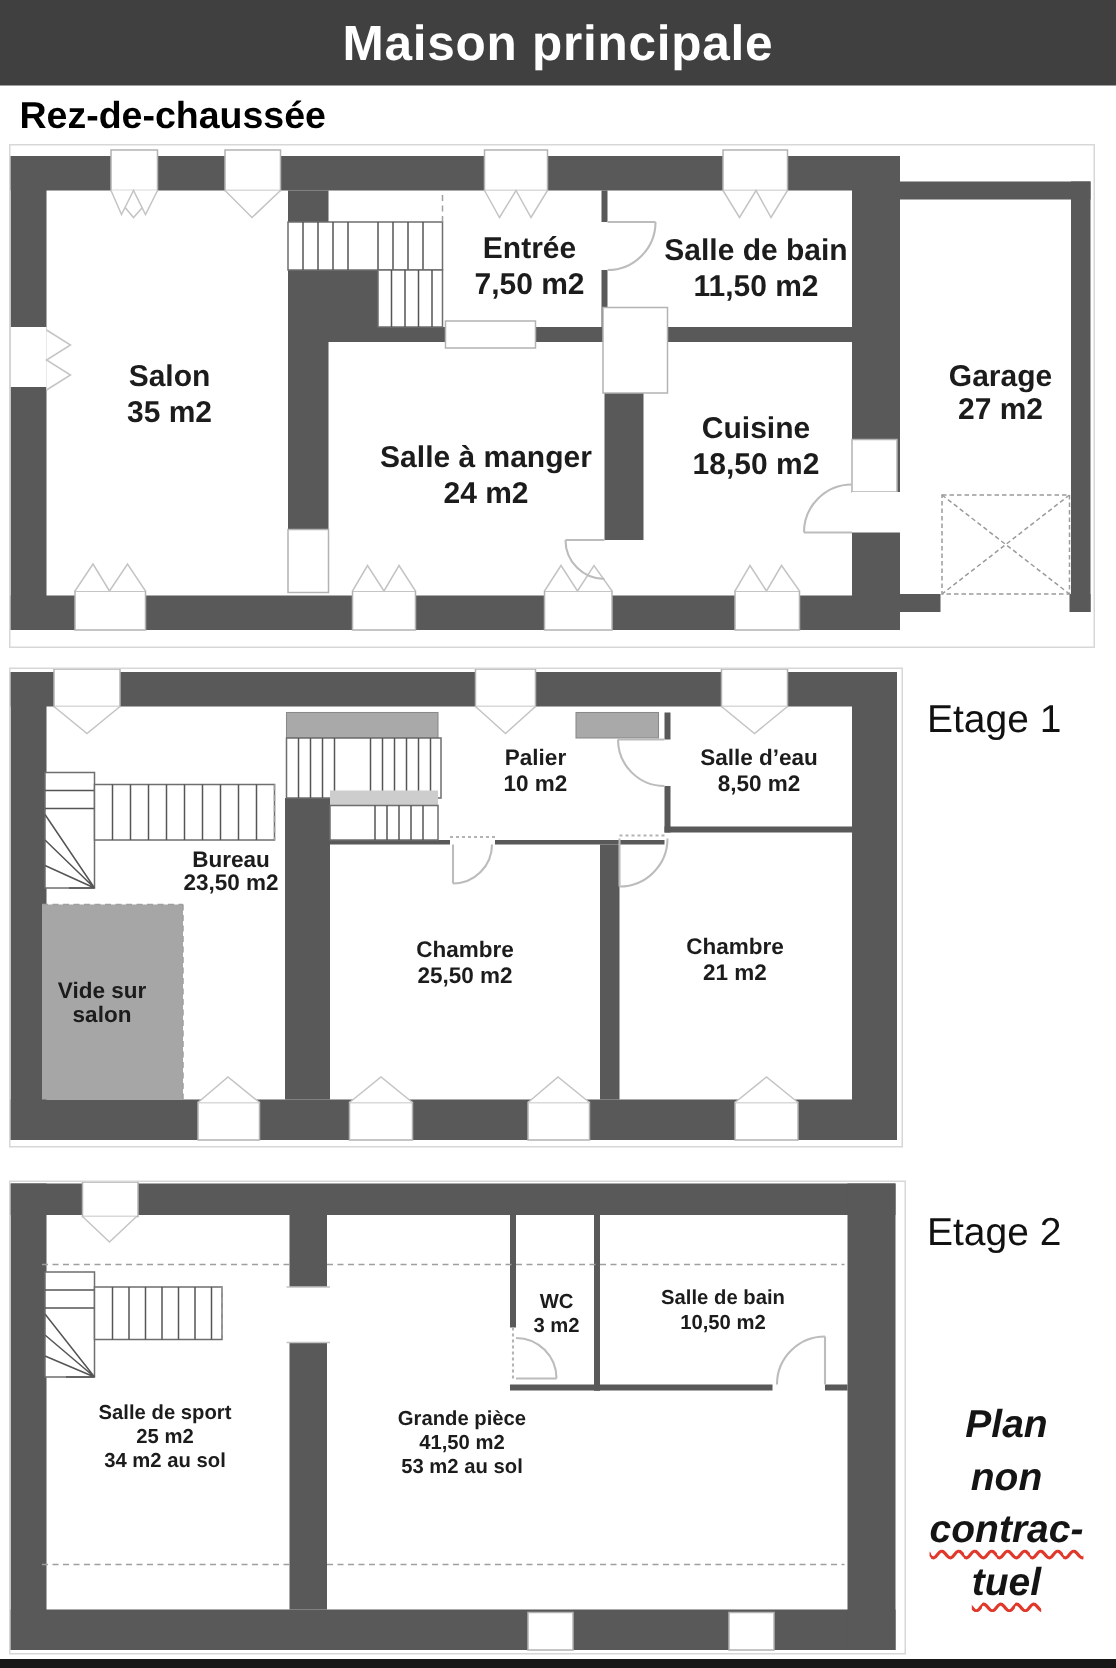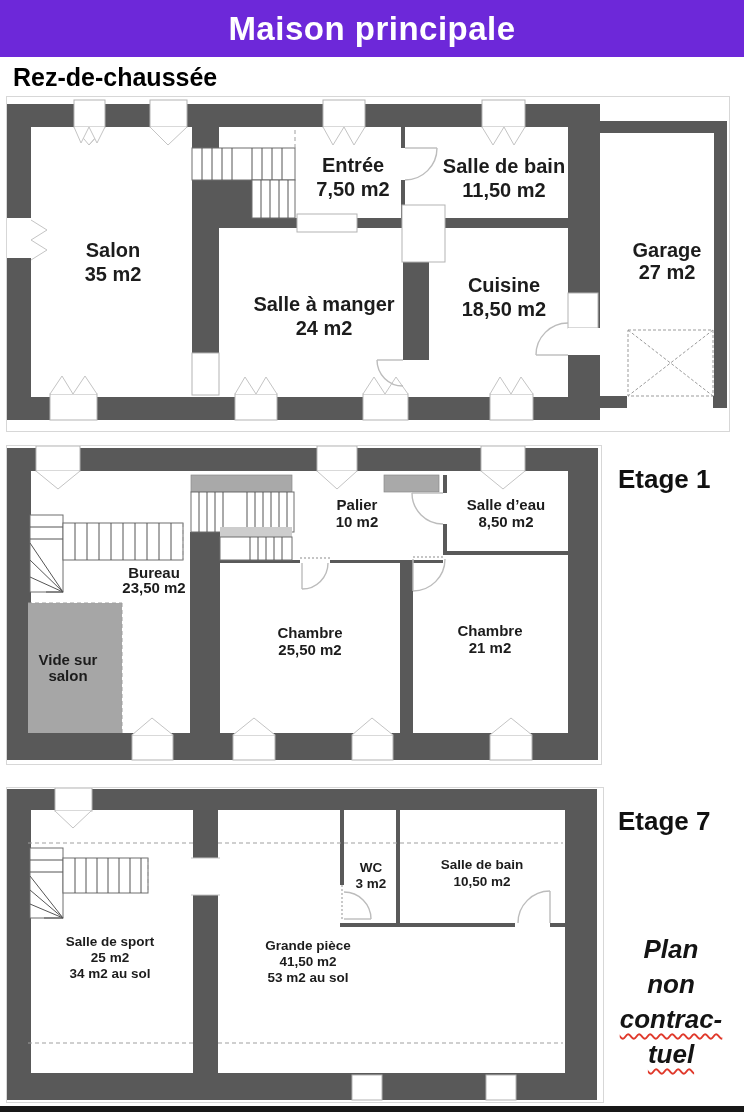--- a/index.html
+++ b/index.html
@@ -1,24 +1,24 @@
 <!DOCTYPE html>
 <html><head>
 <meta charset="utf-8">
 <style>
   html,body{margin:0;padding:0;background:#fff;}
   body{position:relative;width:744px;height:1112px;font-family:"Liberation Sans",sans-serif;overflow:hidden;}
-  .titlebar{position:absolute;left:0;top:0;width:744px;height:57px;background:#6d28d9;color:#fff;
+  .titlebar{position:absolute;left:0;top:0;width:744px;height:57px;background:#404040;color:#fff;
     display:flex;align-items:center;justify-content:center;font-size:33px;font-weight:700;letter-spacing:.5px;}
   .floor-heading{position:absolute;left:13px;top:63px;font-size:25px;font-weight:600;color:#000000;}
   .plan{position:absolute;background:#fff;border:1px solid #d7d7d7;}
   #plan-gf{left:6px;top:96px;width:722px;height:334px;}
   #plan-e1{left:6px;top:445px;width:594px;height:318px;}
   #plan-e2{left:6px;top:787px;width:596px;height:314px;}
-  .side-label{position:absolute;left:618px;font-size:26px;font-weight:700;color:#111;}
+  .side-label{position:absolute;left:618px;font-size:26px;font-weight:400;color:#111;}
   #label-etage1{top:464px;}
   #label-etage2{top:806px;}
   .disclaimer{position:absolute;left:596px;top:932px;width:150px;text-align:center;
     font-style:italic;font-weight:600;font-size:26px;line-height:35px;color:#141414;}
   .disclaimer .sq{text-decoration:underline;text-decoration-style:wavy;text-decoration-color:#e0392b;
     text-decoration-thickness:2px;text-underline-offset:5px;}
   .bottombar{position:absolute;left:0;top:1106px;width:744px;height:6px;background:#181818;}
   
   .wall{fill:#595959;}
   .win{fill:#fff;stroke:#b3b3b3;stroke-width:1;}
@@ -262,21 +262,21 @@
     <text class="t14" x="301" y="194">53 m2 au sol</text>
     <text class="t14" x="364" y="84">WC</text>
     <text class="t14" x="364" y="100">3 m2</text>
     <text class="t14" x="475" y="81">Salle de bain</text>
     <text class="t14" x="475" y="98">10,50 m2</text>
   </g>
 </svg>
 </div>
 
 <div class="side-label" id="label-etage1">Etage 1</div>
-<div class="side-label" id="label-etage2">Etage 7</div>
+<div class="side-label" id="label-etage2">Etage 2</div>
 
 <div class="disclaimer">
   <div>Plan</div>
   <div>non</div>
   <div class="sq">contrac-</div>
   <div class="sq">tuel</div>
 </div>
 
 <div class="bottombar"></div>
 

